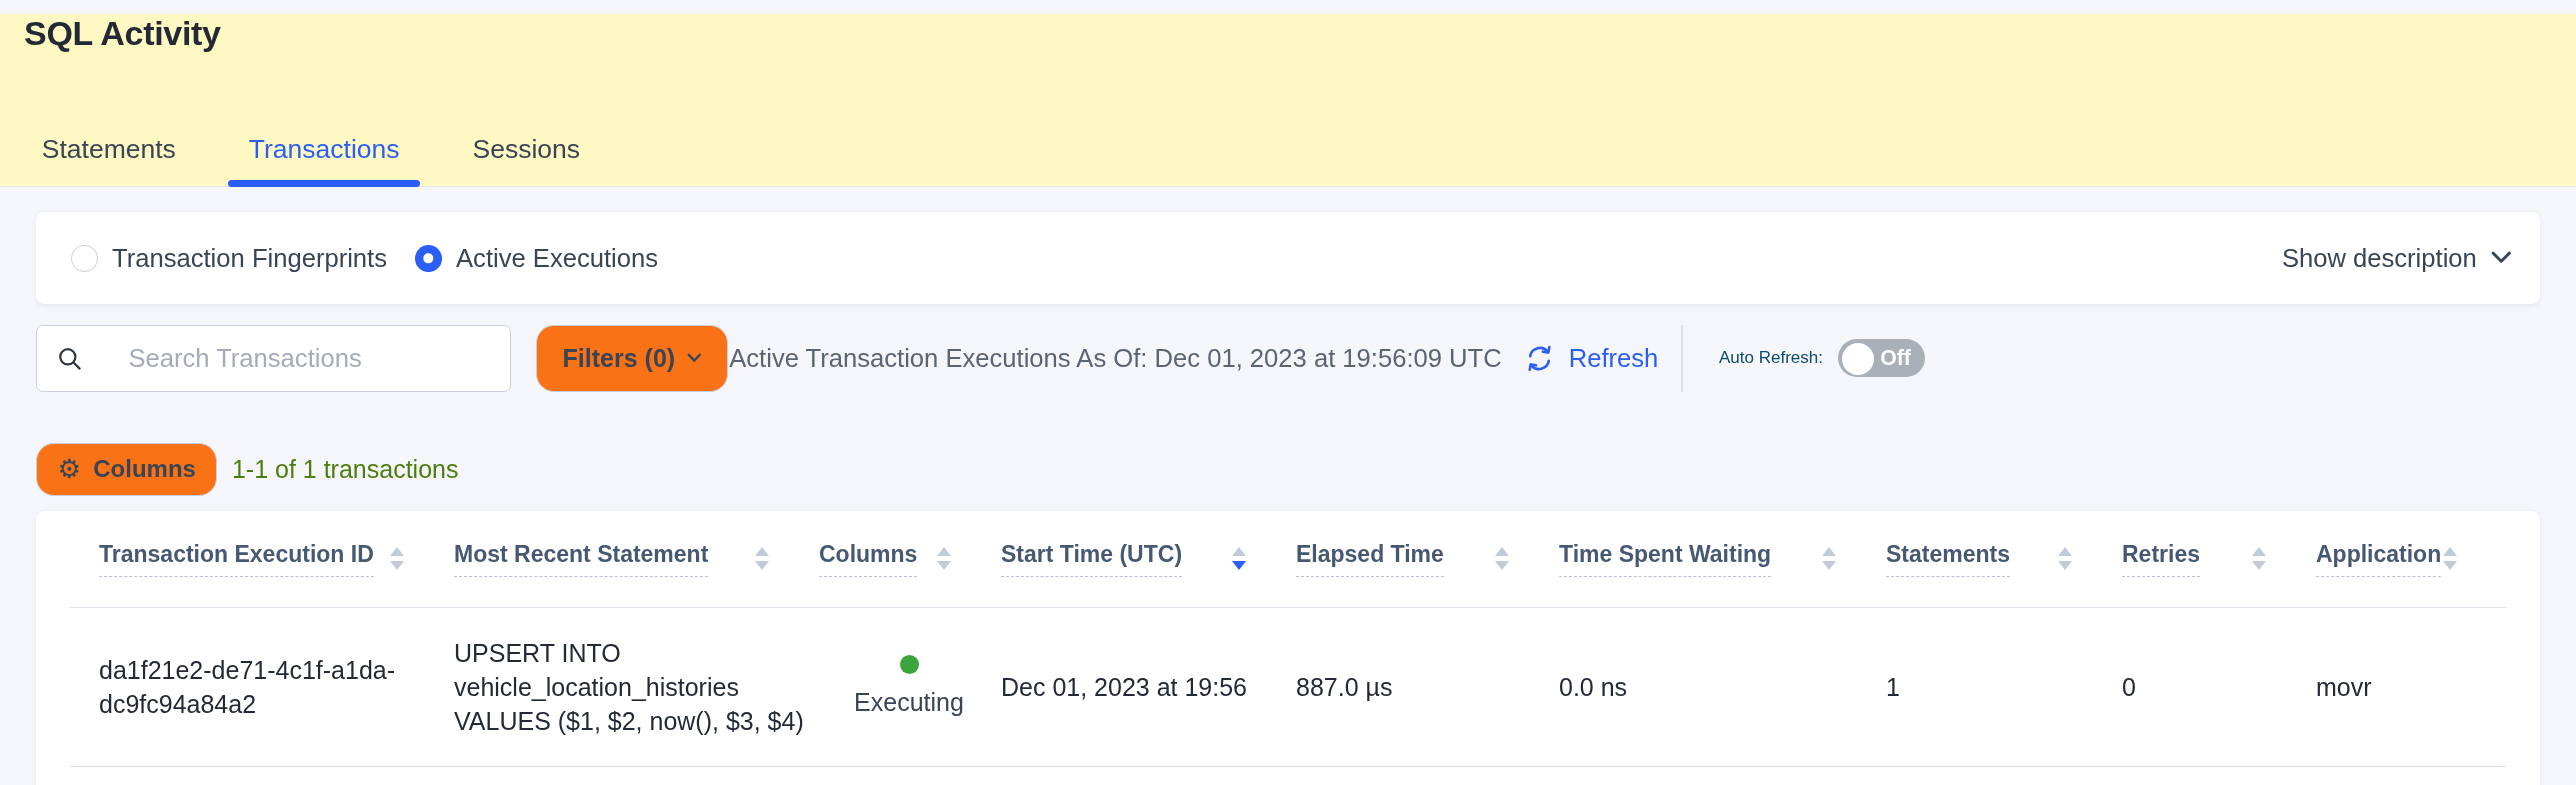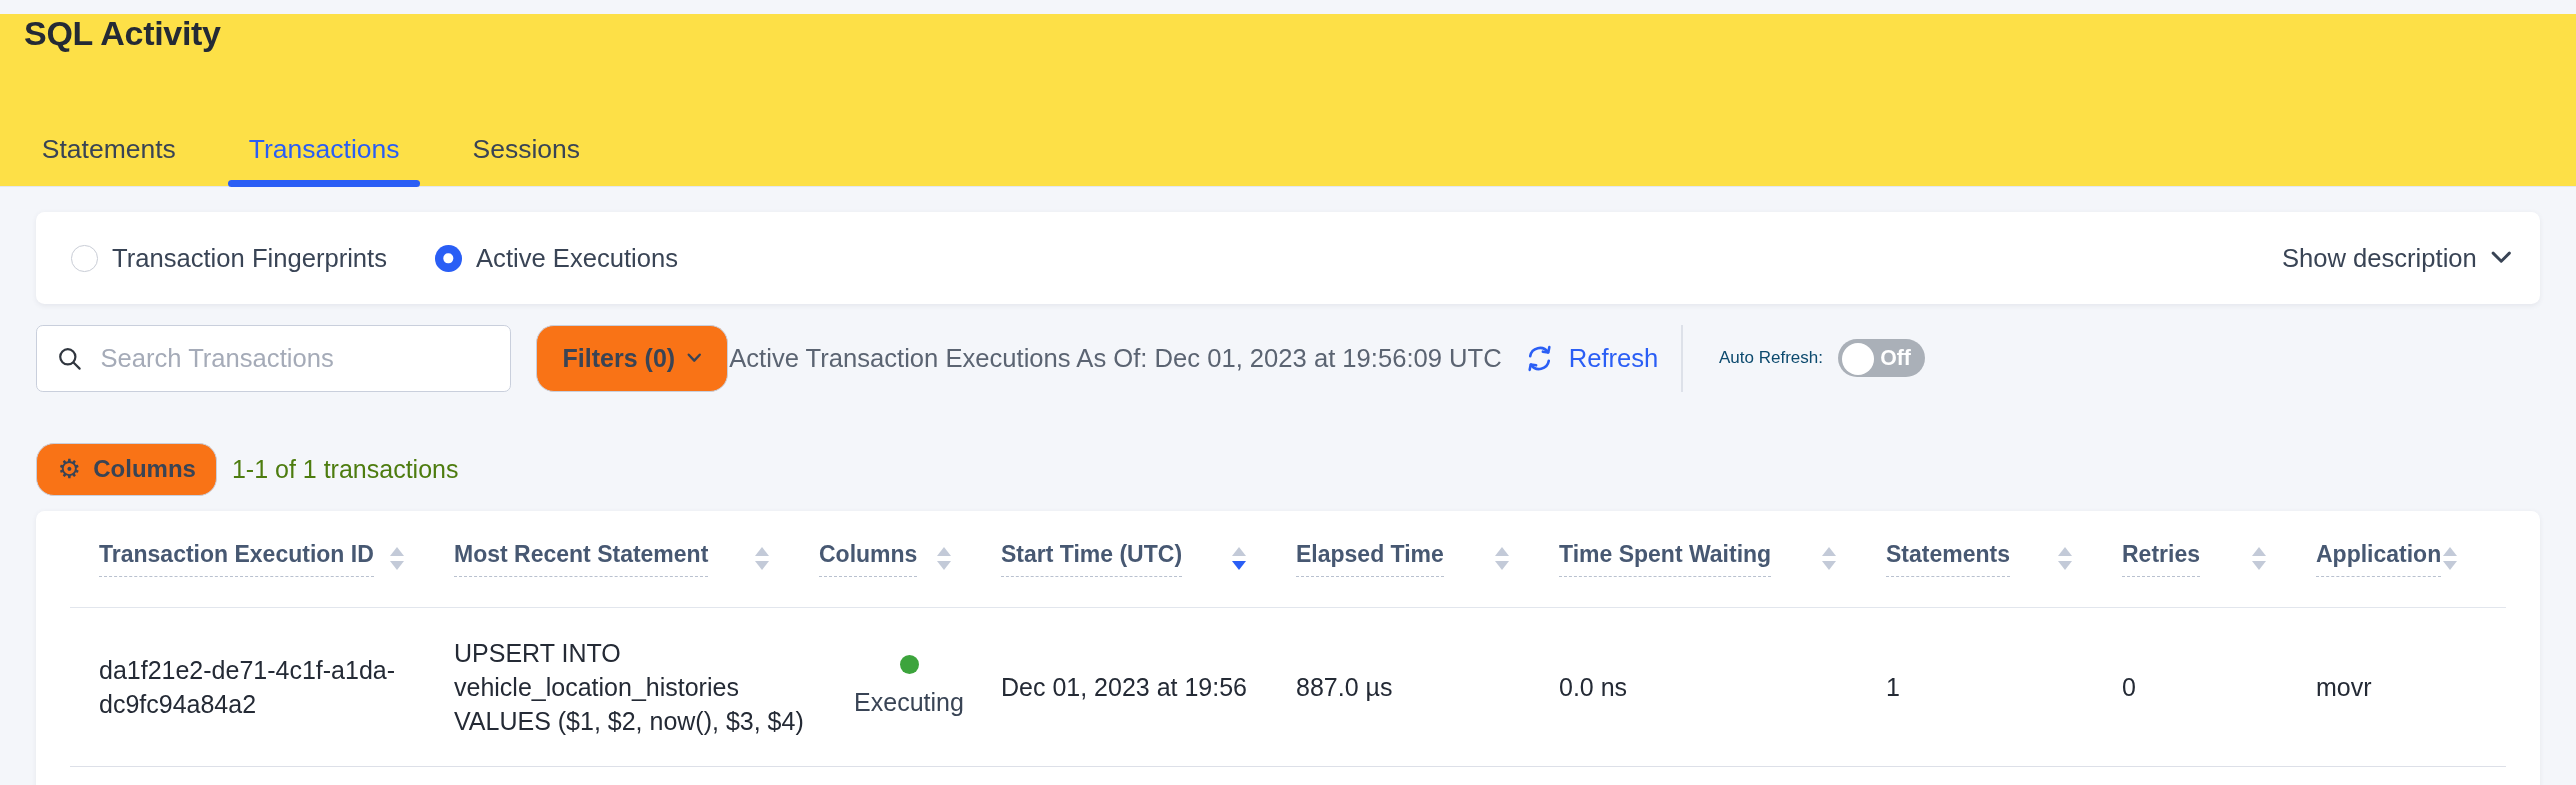--- a/index.html
+++ b/index.html
@@ -4,21 +4,21 @@
 <style>
   * { box-sizing: border-box; }
   html,body { margin:0; padding:0; }
   body {
     width:2576px; height:785px; overflow:hidden;
     background:#f4f6fa; color:#242a35;
     font-family:"Liberation Sans","DejaVu Sans",sans-serif;
   }
   
   .topbar {
-    position:relative; height:173px; background:#fde047;
+    position:relative; height:173px; background:#fef9c3;
     border-bottom:1.7px solid #e4e7ee;
   }
   .page-title {
     margin:13.7px 0 0 24px; font-size:34px; font-weight:bold;
     color:#242a35; letter-spacing:-0.3px;
   }
   .tabs { position:absolute; left:21.3px; bottom:0; display:flex; gap:32px; }
   .tab {
     position:relative; padding:0 20.5px 20.5px 20.5px;
     font-size:26.5px; color:#394455; cursor:pointer; white-space:nowrap;
@@ -33,35 +33,35 @@
   .card {
     background:#ffffff; border-radius:8.5px;
     box-shadow:0 1.7px 5.1px rgba(60,70,90,0.08);
   }
   
   .view-row {
     margin-top:25.6px; height:92px;
     display:flex; align-items:center; justify-content:space-between;
     padding:0 29px 0 35px;
   }
-  .radio-group { display:flex; align-items:center; gap:48px;text-align:right; }
+  .radio-group { display:flex; align-items:center; gap:28px;text-align:right; }
   .radio-option { display:flex; align-items:center; gap:14.5px; font-size:25.6px; color:#394455; cursor:pointer; }
   .radio-circle { width:26.5px; height:26.5px; border-radius:50%; border:1.7px solid #c9cdd6; background:#fff; flex:none; }
   .radio-circle.checked { border:none; background:#2a5ef5; position:relative; }
   .radio-circle.checked::after {
     content:""; position:absolute; left:50%; top:50%; transform:translate(-50%,-50%);
     width:9.4px; height:9.4px; border-radius:50%; background:#ffffff;
   }
   .show-desc { display:flex; align-items:center; gap:13.7px; font-size:25.6px; color:#394455; cursor:pointer; }
   
   .controls-row { margin-top:20.5px; display:flex; align-items:center; }
   .search-box {
     width:475px; height:67px; background:#fff;
     border:1.7px solid #c9cfdc; border-radius:6.8px;
-    display:flex; align-items:center; padding:0 12px 0 19px;
+    display:flex; align-items:center; padding:0 12px 0 19px;gap:28px;
   }
   .search-box input {
     border:none; outline:none; flex:1; font-size:25.6px; margin-left:15.4px;
     font-family:inherit; color:#242a35; background:transparent;
   }
   .search-box input::placeholder { color:#a5abb8; }
   .btn {
     background:#f97316; border:1.7px solid #c9cfdc; border-radius:18px;
     display:flex; align-items:center; justify-content:center;
     font-weight:bold; color:#394455; cursor:pointer;

